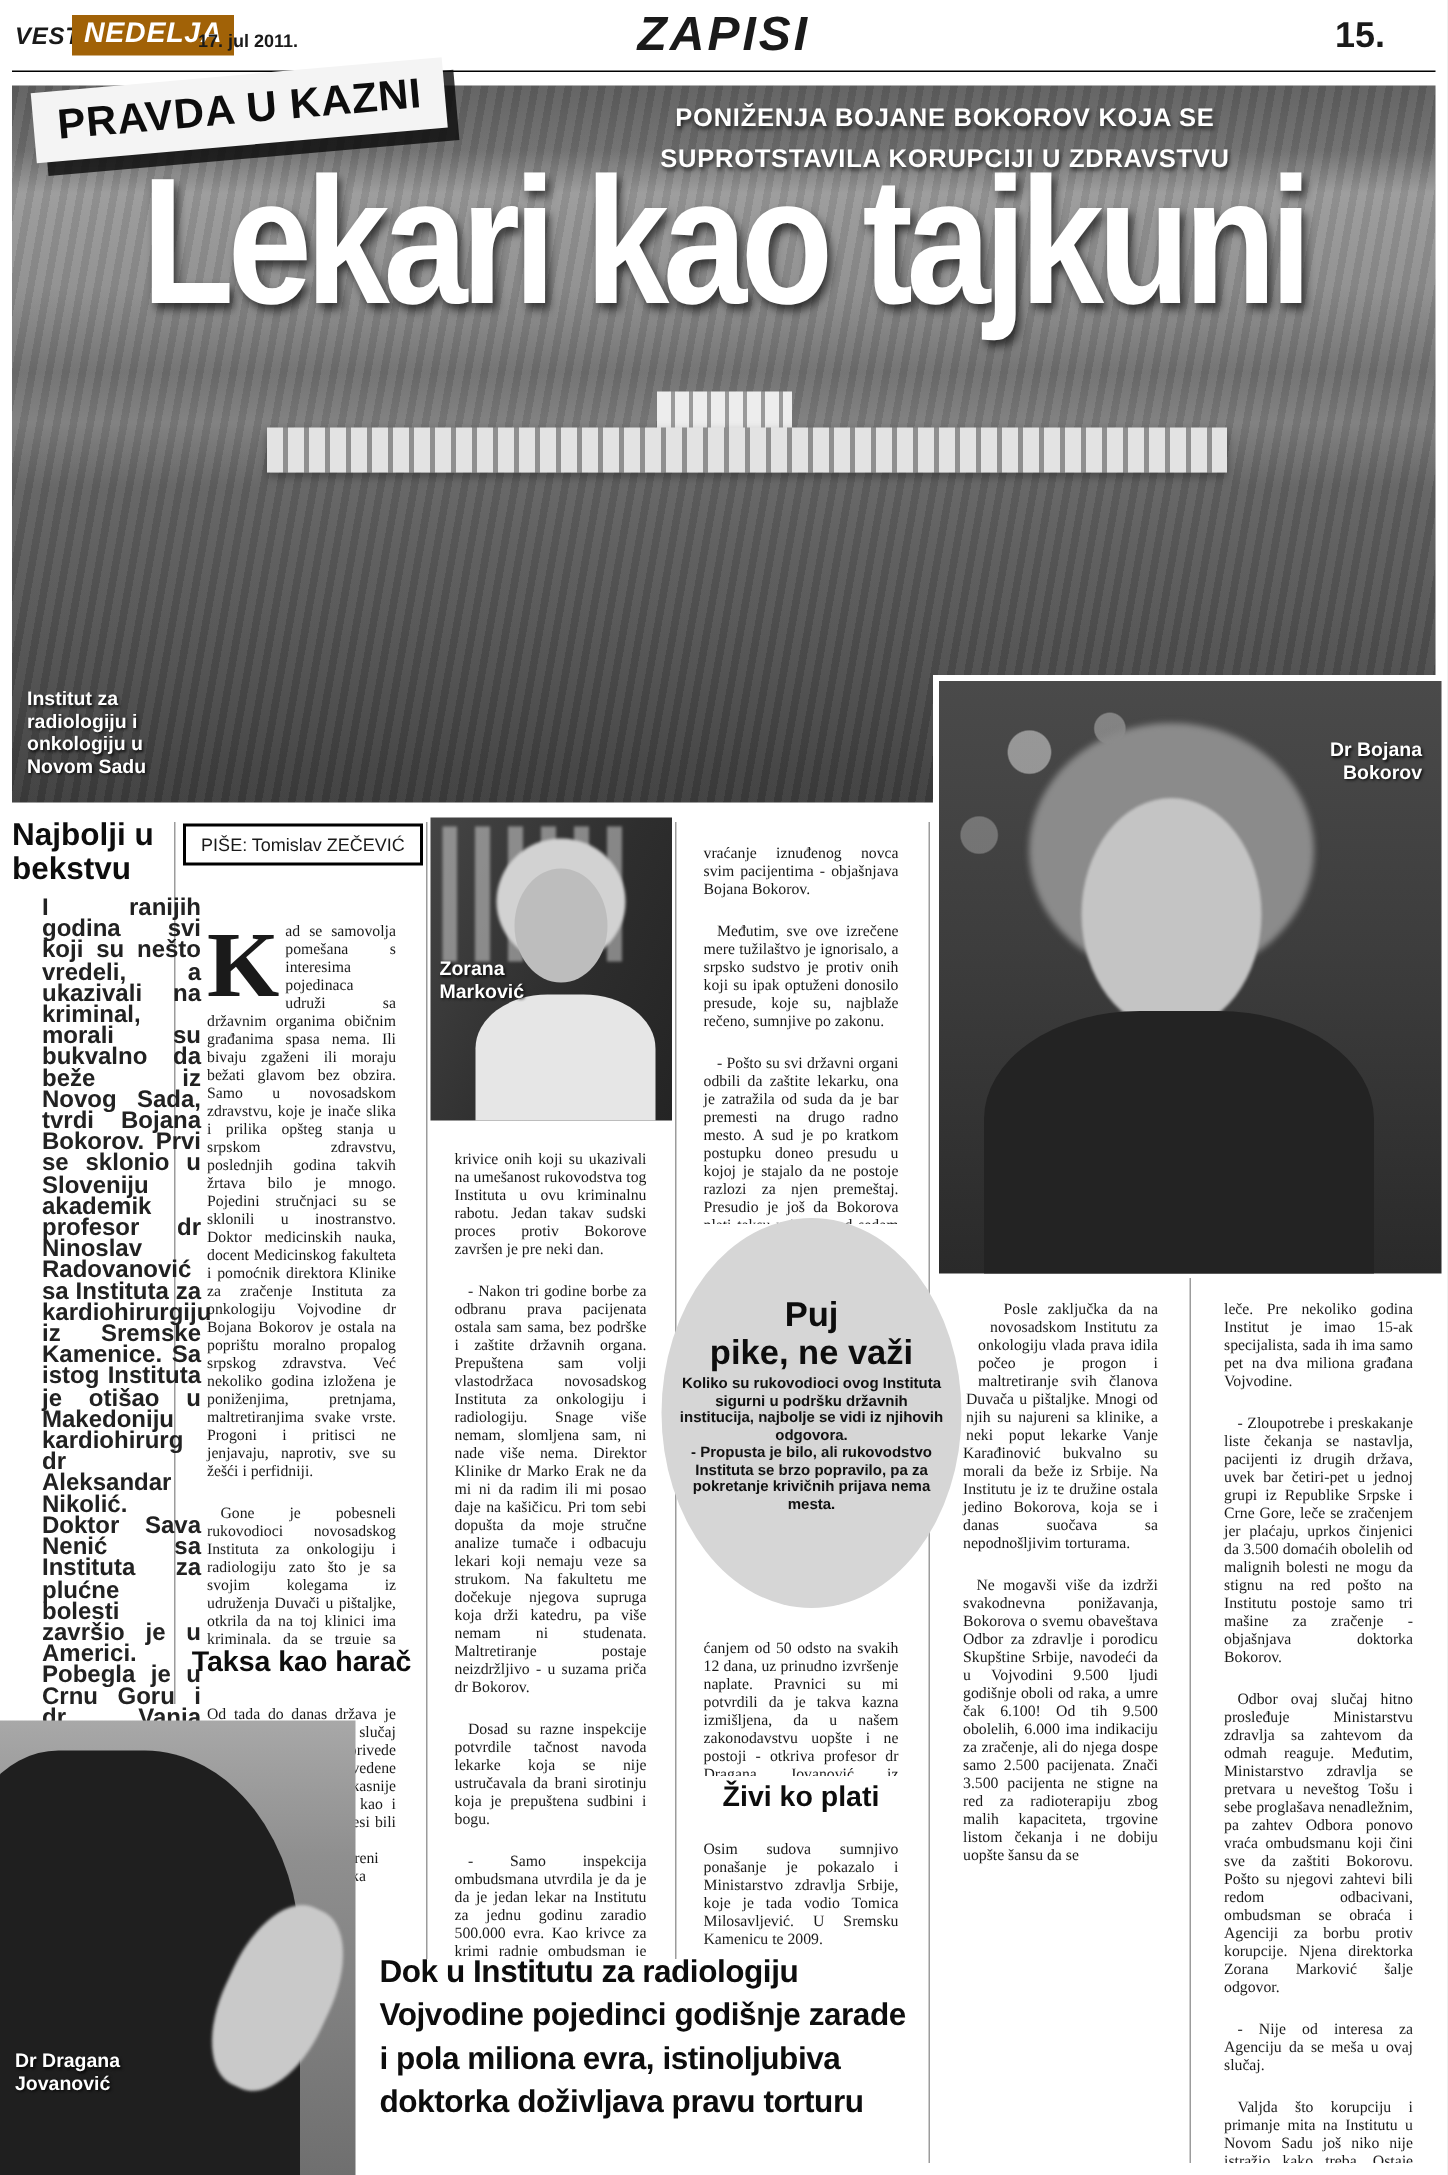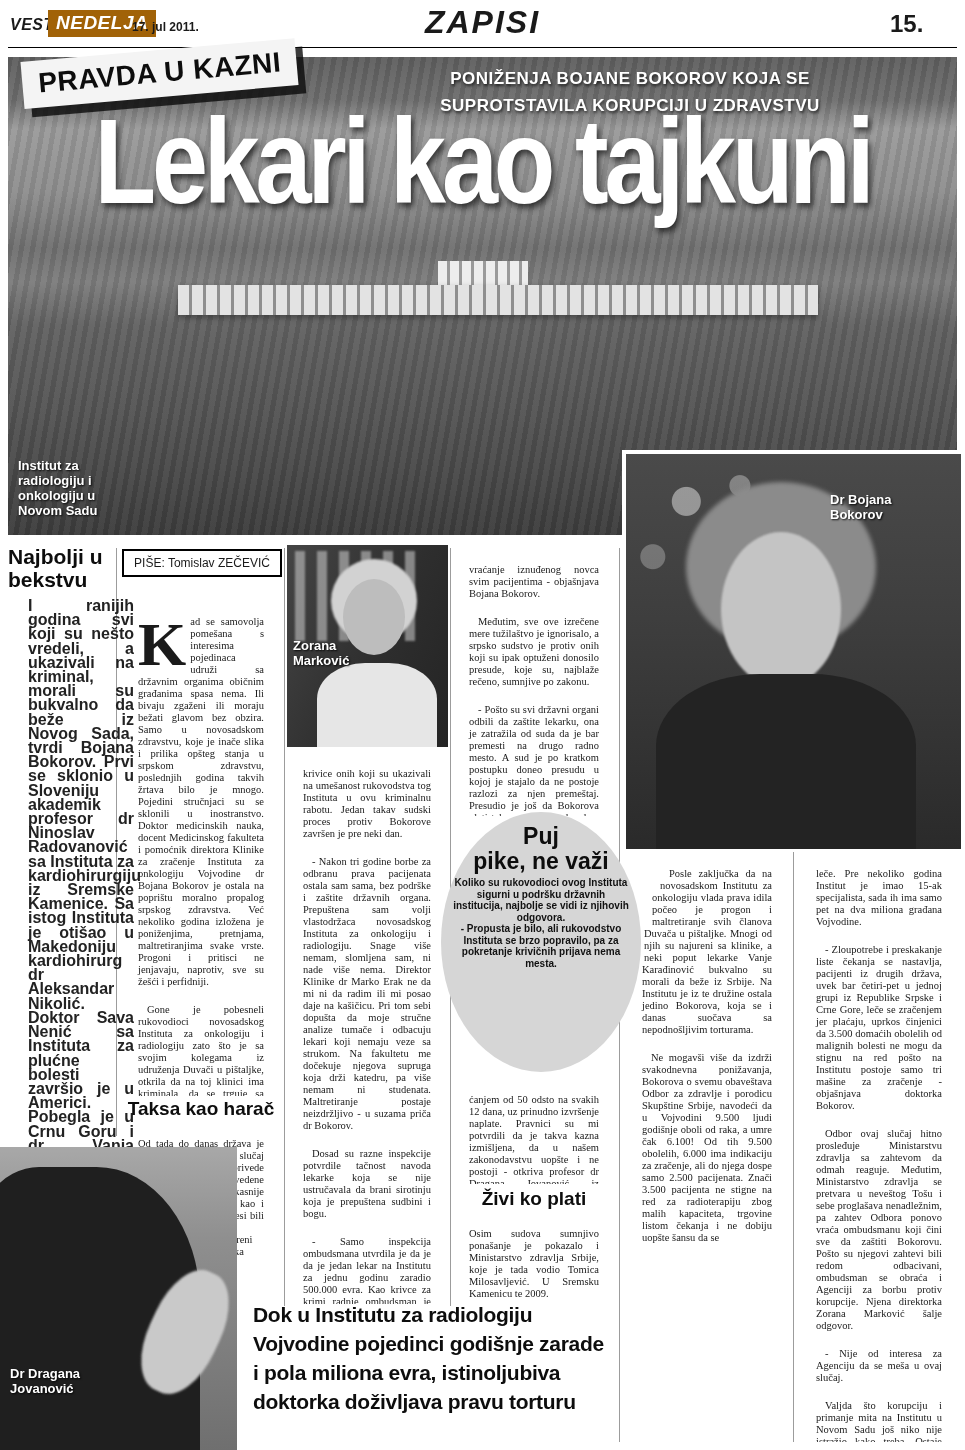--- a/index.html
+++ b/index.html
@@ -26,21 +26,21 @@
   .building2{left:430px;top:204px;width:90px;height:26px;background:repeating-linear-gradient(90deg,#ededed 0 9px,#9a9a9a 9px 12px);}
   .badge{left:22px;top:50px;background:#f4f4f4;color:#0d0d0d;font-size:28px;padding:7px 16px 8px 16px;
          transform:rotate(-5deg);letter-spacing:.5px;box-shadow:7px 9px 0 rgba(10,10,10,.8);z-index:6;}
   .kicker{left:330px;top:65px;width:600px;text-align:center;color:#fff;font-size:17px;line-height:27px;
           letter-spacing:.5px;z-index:5;text-shadow:1px 2px 3px rgba(0,0,0,.7);}
   .headline{left:8px;top:86px;width:949px;text-align:center;color:#fff;font-size:120px;line-height:150px;
             letter-spacing:-5px;transform:scaleX(.84);transform-origin:center;white-space:nowrap;z-index:4;
             text-shadow:3px 4px 7px rgba(0,0,0,.65);}
   .cap{color:#fff;font-size:13px;line-height:15px;text-shadow:1px 1px 2px rgba(0,0,0,.9);z-index:7;}
   .cap-main{left:18px;top:458px;}
-  .cap-bokorov{left:830px;top:492px;width:118px;text-align:left;}
+  .cap-bokorov{left:830px;top:492px;width:118px;text-align:right;}
   .cap-zorana{left:293px;top:638px;}
   .cap-jovanovic{left:10px;top:1366px;}
   
   .photo-bokorov{left:622px;top:450px;width:335px;height:395px;background:
       radial-gradient(circle at 18% 12%,rgba(230,230,230,.5) 0 14px,transparent 15px),
       radial-gradient(circle at 34% 8%,rgba(220,220,220,.4) 0 10px,transparent 11px),
       radial-gradient(circle at 8% 26%,rgba(210,210,210,.35) 0 12px,transparent 13px),
       radial-gradient(circle at 55% 14%,rgba(200,200,200,.3) 0 9px,transparent 10px),
       linear-gradient(180deg,#4a4a4a 0%,#3d3d3d 45%,#2a2a2a 100%);overflow:hidden;border-left:4px solid #fff;border-top:4px solid #fff;}
   .bokorov-hair{left:60px;top:28px;width:190px;height:170px;border-radius:50%;background:#8b8b8b;filter:blur(2px);}
@@ -68,21 +68,21 @@
   .col{text-align:justify;font-size:10.5px;line-height:12px;overflow:hidden;}
   .col p{margin:16px;text-indent:9px;}
   .col p.np{text-indent:0;}
   .dropcap{float:left;font-size:62px;line-height:52px;font-weight:bold;padding:2px 4px 0 0;font-family:"Liberation Serif",serif;}
   .subhead{text-align:center;font-size:19px;color:#0d0d0d;}
   .stair{float:left;clear:left;}
   .stair-r{float:right;clear:right;}
   
   .circle{left:441px;top:812px;width:200px;height:260px;border-radius:50%;background:#d6d6d6;z-index:3;overflow:hidden;text-align:center;}
   .circle-inner{position:absolute;left:12px;top:12px;width:176px;}
-  .circle-title{font-size:23px;line-height:25px;color:#0d0d0d;}
+  .circle-title{font-size:23px;line-height:25px;color:#0d0d0d;margin-top:40px;}
   .circle-body{margin-top:3px;font-size:10px;line-height:11.5px;color:#111;}
   .circle-body p{margin:0;}
   
   .pullquote{left:253px;top:1300px;width:372px;font-size:21px;line-height:29px;color:#0d0d0d;letter-spacing:-.3px;}
 </style>
 </head>
 <body>
 
 <div class="page">
 

